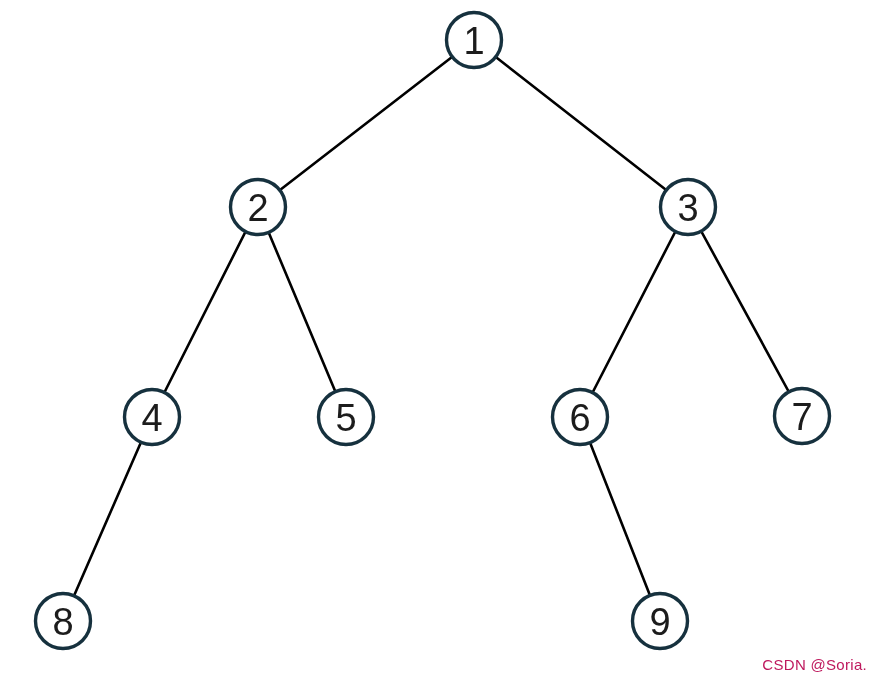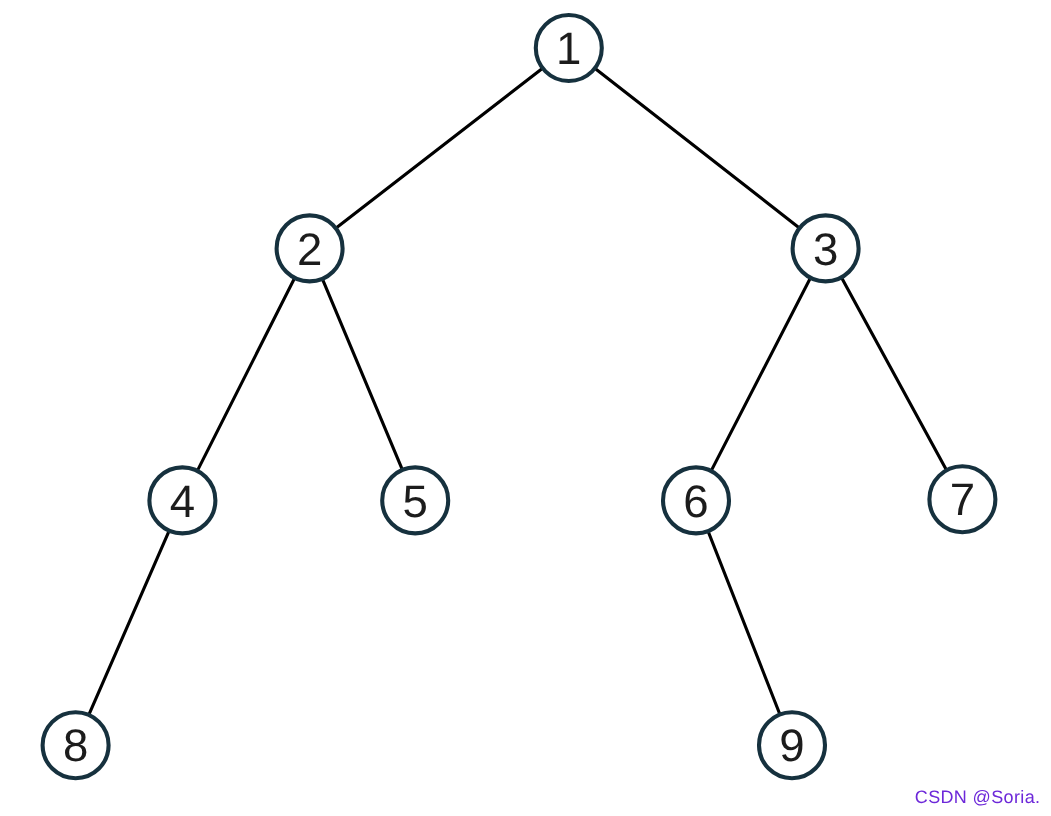--- a/index.html
+++ b/index.html
@@ -94,14 +94,14 @@
         <g>
           <circle cx="63" cy="621" r="27.5" class="tree-node-circle" fill="#ffffff" stroke="#16313e" stroke-width="3.4"></circle>
           <text x="63" y="634.5" class="tree-node-label" fill="#1c1c1c">8</text>
         </g>
         <g>
           <circle cx="660" cy="621" r="27.5" class="tree-node-circle" fill="#ffffff" stroke="#16313e" stroke-width="3.4"></circle>
           <text x="660" y="634.5" class="tree-node-label" fill="#1c1c1c">9</text>
         </g>
       </g>
   </svg>
-  <div class="watermark" style="color: #6d28d9;">CSDN @Soria.</div>
+  <div class="watermark" style="color: #be185d;">CSDN @Soria.</div>
 </div>
 
 </body></html>

